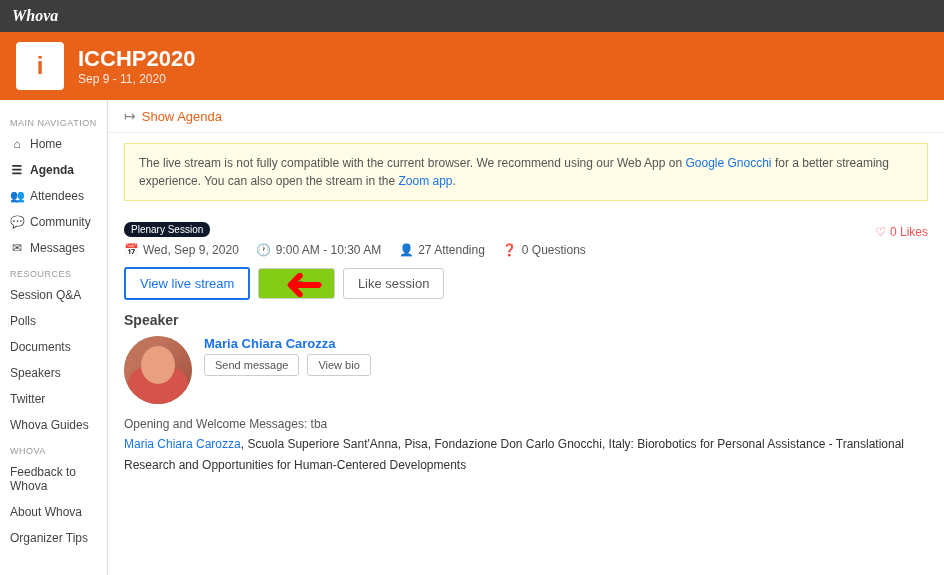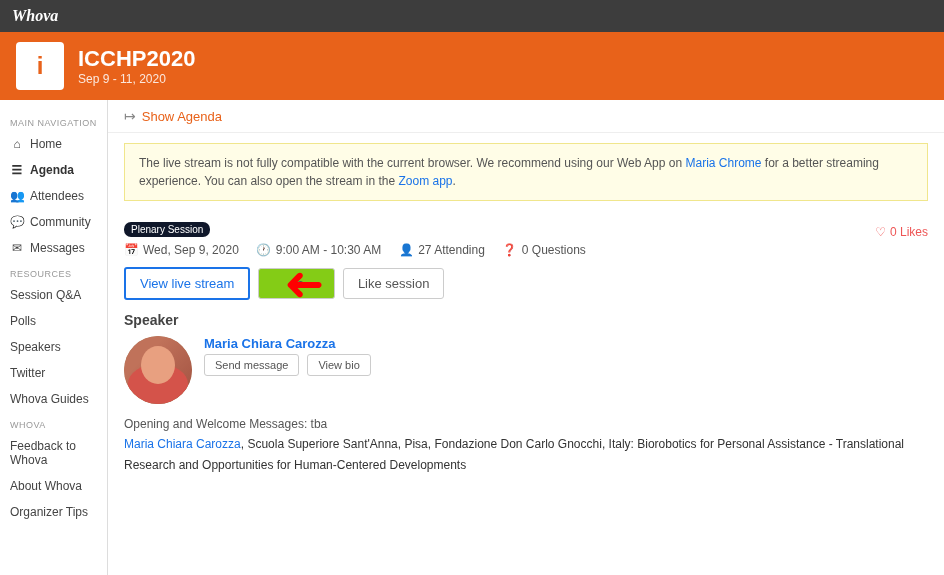--- a/index.html
+++ b/index.html
@@ -371,20 +371,23 @@
 
     <div class="sidebar-section-label">RESOURCES</div>
 
     <div class="sidebar-item">
       <span>Session Q&amp;A</span>
     </div>
     <div class="sidebar-item">
       <span>Polls</span>
     </div>
     <div class="sidebar-item">
+      <span>Documents</span>
+    </div>
+    <div class="sidebar-item">
       <span>Speakers</span>
     </div>
     <div class="sidebar-item">
       <span>Twitter</span>
     </div>
     <div class="sidebar-item">
       <span>Whova Guides</span>
     </div>
 
     <div class="sidebar-section-label">WHOVA</div>
@@ -401,21 +404,21 @@
   </div>
 
   <div class="content-area">
 
     <div class="show-agenda-bar">
       <span class="arrow-icon">↦</span>
       <span class="show-agenda-link">Show Agenda</span>
     </div>
 
     <div class="warning-banner">
-      <span>The live stream is not fully compatible with the current browser. We recommend using our Web App on </span><a>Maria Chrome</a><span> for a better streaming experience. You can also open the stream in the </span><a>Zoom app</a><span>.</span>
+      <span>The live stream is not fully compatible with the current browser. We recommend using our Web App on </span><a>Google Gnocchi</a><span> for a better streaming experience. You can also open the stream in the </span><a>Zoom app</a><span>.</span>
     </div>
 
     <div class="session-content">
 
       <div class="clearfix">
         <span class="session-tag">Plenary Session</span>
         <div class="session-likes">
           <span>♡</span>
           <span>0 Likes</span>
         </div>

